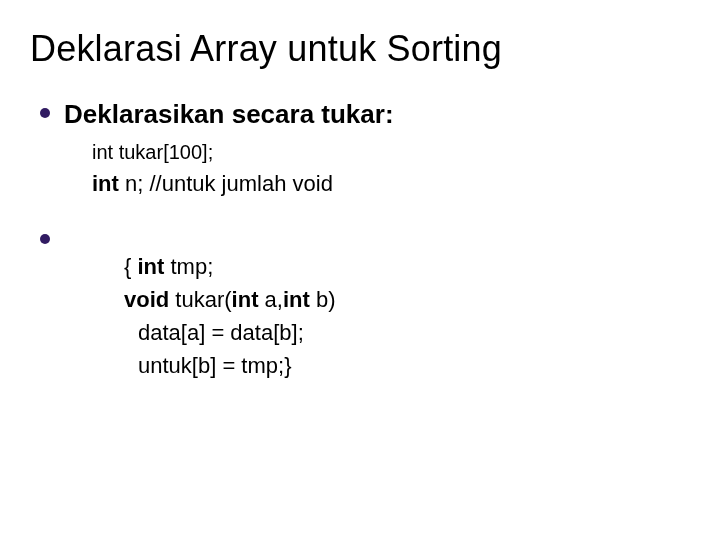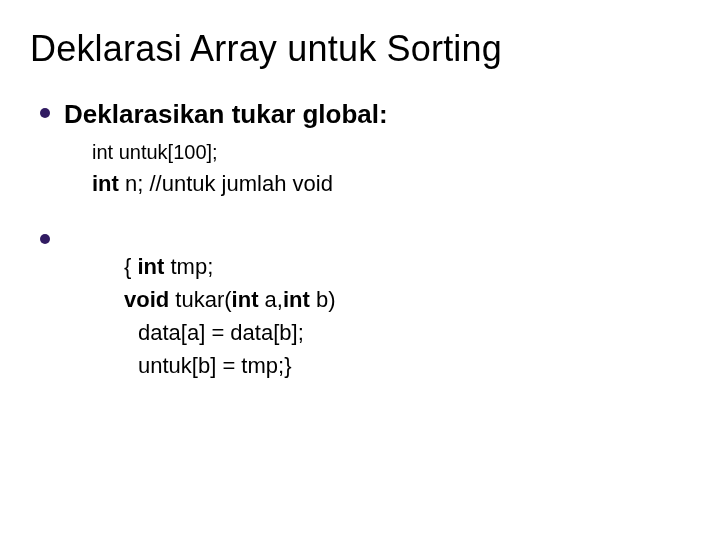--- a/index.html
+++ b/index.html
@@ -65,23 +65,23 @@
 </style>
 </head>
 <body>
 
 <div class="slide">
 
   <h1 class="title">Deklarasi Array untuk Sorting</h1>
 
   <div class="bullet-row">
     <span class="bullet-dot"></span>
-    <span class="bullet-text bold">Deklarasikan tukar global:</span>
+    <span class="bullet-text bold">Deklarasikan secara tukar:</span>
   </div>
-  <div class="sub sub-small">int untuk[100];</div>
+  <div class="sub sub-small">int tukar[100];</div>
   <div class="sub">
     <span class="bold">int</span><span> n; //untuk jumlah void</span>
   </div>
 
   <div class="gap"></div>
 
   <div class="bullet-row">
     <span class="bullet-dot"></span>
   </div>
 

